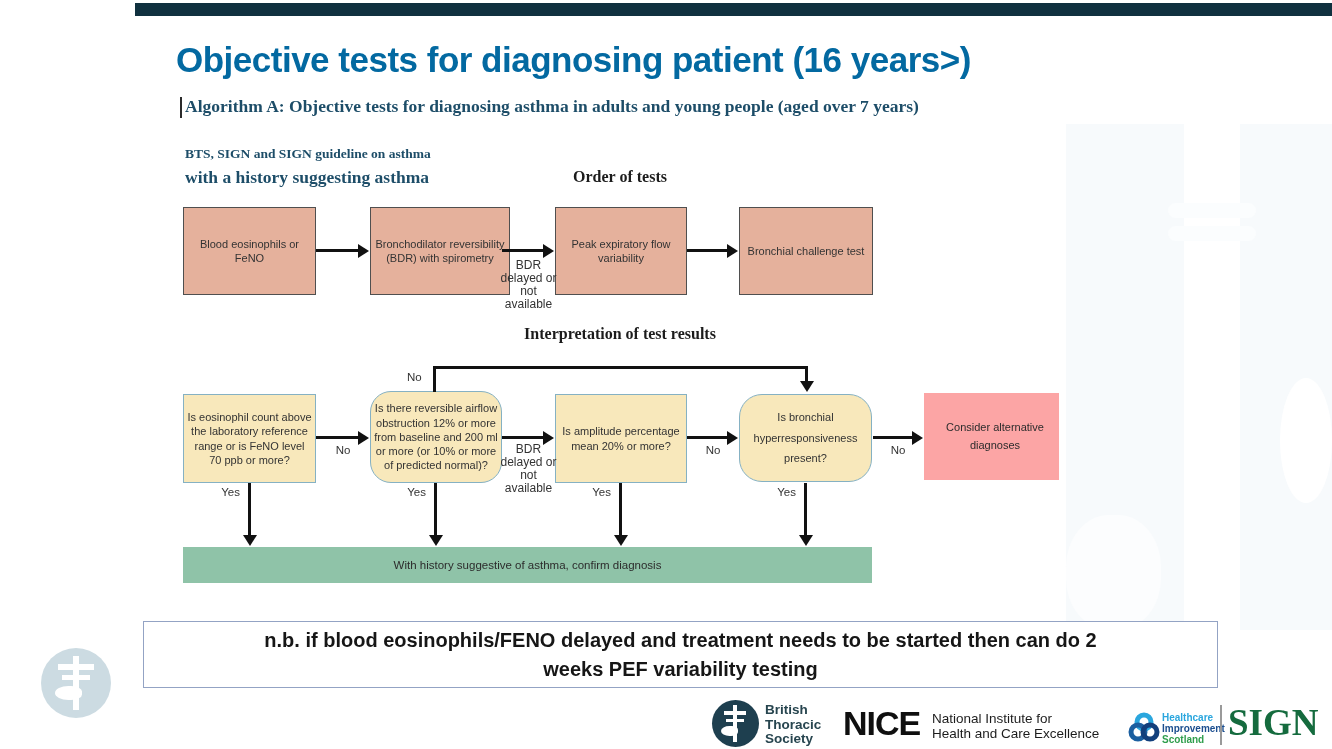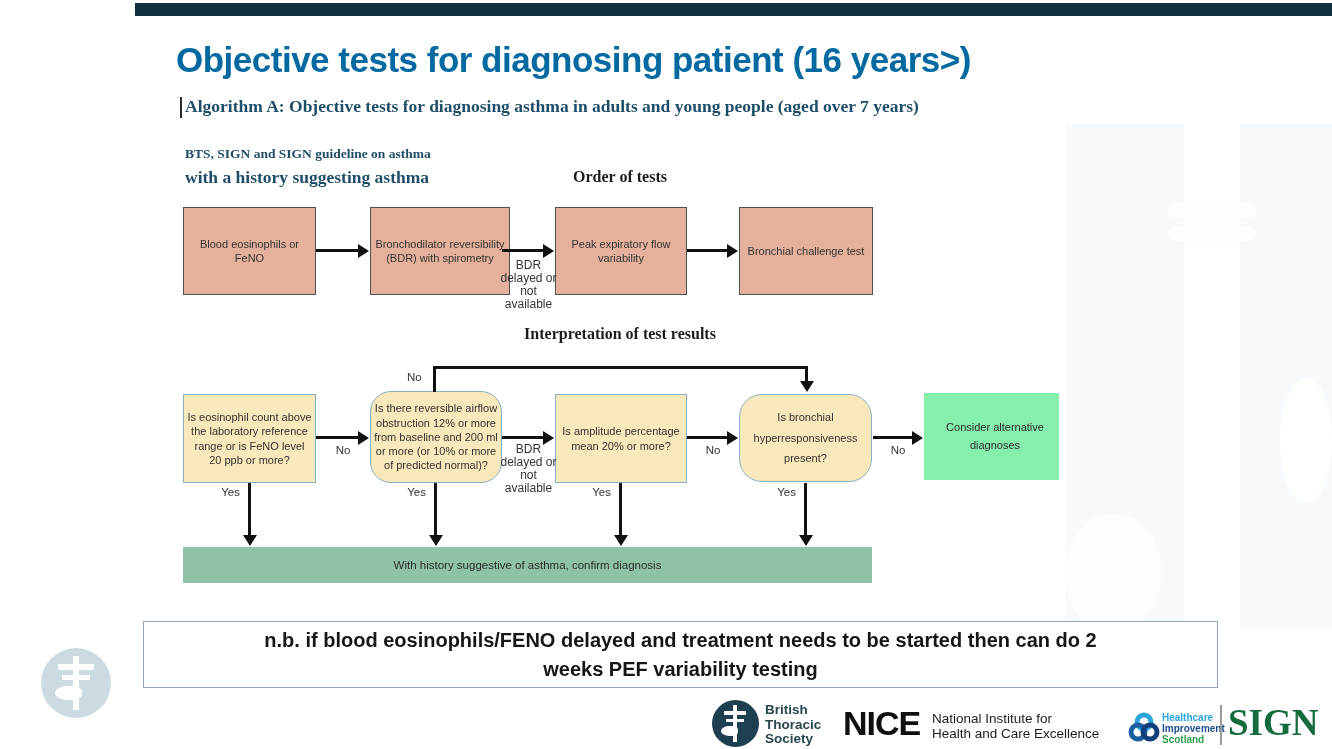--- a/index.html
+++ b/index.html
@@ -14,21 +14,21 @@
   .subtitle{left:185px;width:950px;font-family:"Liberation Serif",serif;font-size:17.5px;color:#1d4d68;font-weight:600;}
   .guideline{left:185px;top:146px;font-family:"Liberation Serif",serif;font-size:13.5px;color:#1d4d68;font-weight:600;}
   
   .sechead{left:183px;width:874px;text-align:center;font-family:"Liberation Serif",serif;
            font-weight:700;font-size:16px;color:#1c1c1c;}
   
   .fbox{display:flex;align-items:center;justify-content:center;text-align:center;
         box-sizing:border-box;padding:3px;font-size:11px;line-height:1.3;color:#333;}
   .salmon{background:#e5b19c;border:1px solid #4f4f4f;}
   .yellow{background:#f8e8bb;border:1.5px solid #85b1c3;}
-  .greenbox{background:#86efac;border:none;color:#2c2c2c;padding-left:10px;}
+  .greenbox{background:#fca5a5;border:none;color:#2c2c2c;padding-left:10px;}
   .loose{line-height:1.9;}
   .mloose{line-height:1.6;}
   
   .harrow{position:absolute;height:3px;background:#111;}
   .harrow::after{content:"";position:absolute;right:-10px;top:-5.5px;width:0;height:0;
     border-left:11px solid #111;border-top:7px solid transparent;border-bottom:7px solid transparent;}
   .varrow{position:absolute;width:3px;background:#111;}
   .varrow::after{content:"";position:absolute;bottom:-10px;left:-5.5px;width:0;height:0;
     border-top:11px solid #111;border-left:7px solid transparent;border-right:7px solid transparent;}
   .vline{position:absolute;width:3px;background:#111;}
@@ -93,21 +93,21 @@
 <div class="abs fbox salmon" style="left:555px;top:207px;width:132px;height:88px;">Peak expiratory flow variability</div>
 <div class="abs fbox salmon" style="left:739px;top:207px;width:134px;height:88px;">Bronchial challenge test</div>
 
 <div class="harrow" style="left:316px;top:249px;width:43px;"></div>
 <div class="harrow" style="left:502px;top:249px;width:42px;"></div>
 <div class="harrow" style="left:687px;top:249px;width:41px;"></div>
 <div class="bdrnote" style="top:259px;">BDR delayed or not available</div>
 
 <div class="abs sechead" style="top:325px;">Interpretation of test results</div>
 
-<div class="abs fbox yellow" style="left:183px;top:394px;width:133px;height:89px;">Is eosinophil count above the laboratory reference range or is FeNO level 20 ppb or more?</div>
+<div class="abs fbox yellow" style="left:183px;top:394px;width:133px;height:89px;">Is eosinophil count above the laboratory reference range or is FeNO level 70 ppb or more?</div>
 <div class="abs fbox yellow" style="left:370px;top:391px;width:132px;height:92px;border-radius:21px;">Is there reversible airflow obstruction 12% or more from baseline and 200 ml or more (or 10% or more of predicted normal)?</div>
 <div class="abs fbox yellow" style="left:555px;top:394px;width:132px;height:89px;">Is amplitude percentage mean 20% or more?</div>
 <div class="abs fbox yellow loose" style="left:739px;top:394px;width:133px;height:88px;border-radius:23px;">Is bronchial hyperresponsiveness present?</div>
 <div class="abs fbox greenbox mloose" style="left:924px;top:393px;width:135px;height:87px;">Consider alternative diagnoses</div>
 
 <div class="harrow" style="left:316px;top:436px;width:43px;"></div>
 <div class="harrow" style="left:502px;top:436px;width:42px;"></div>
 <div class="harrow" style="left:687px;top:436px;width:41px;"></div>
 <div class="harrow" style="left:873px;top:436px;width:40px;"></div>
 

